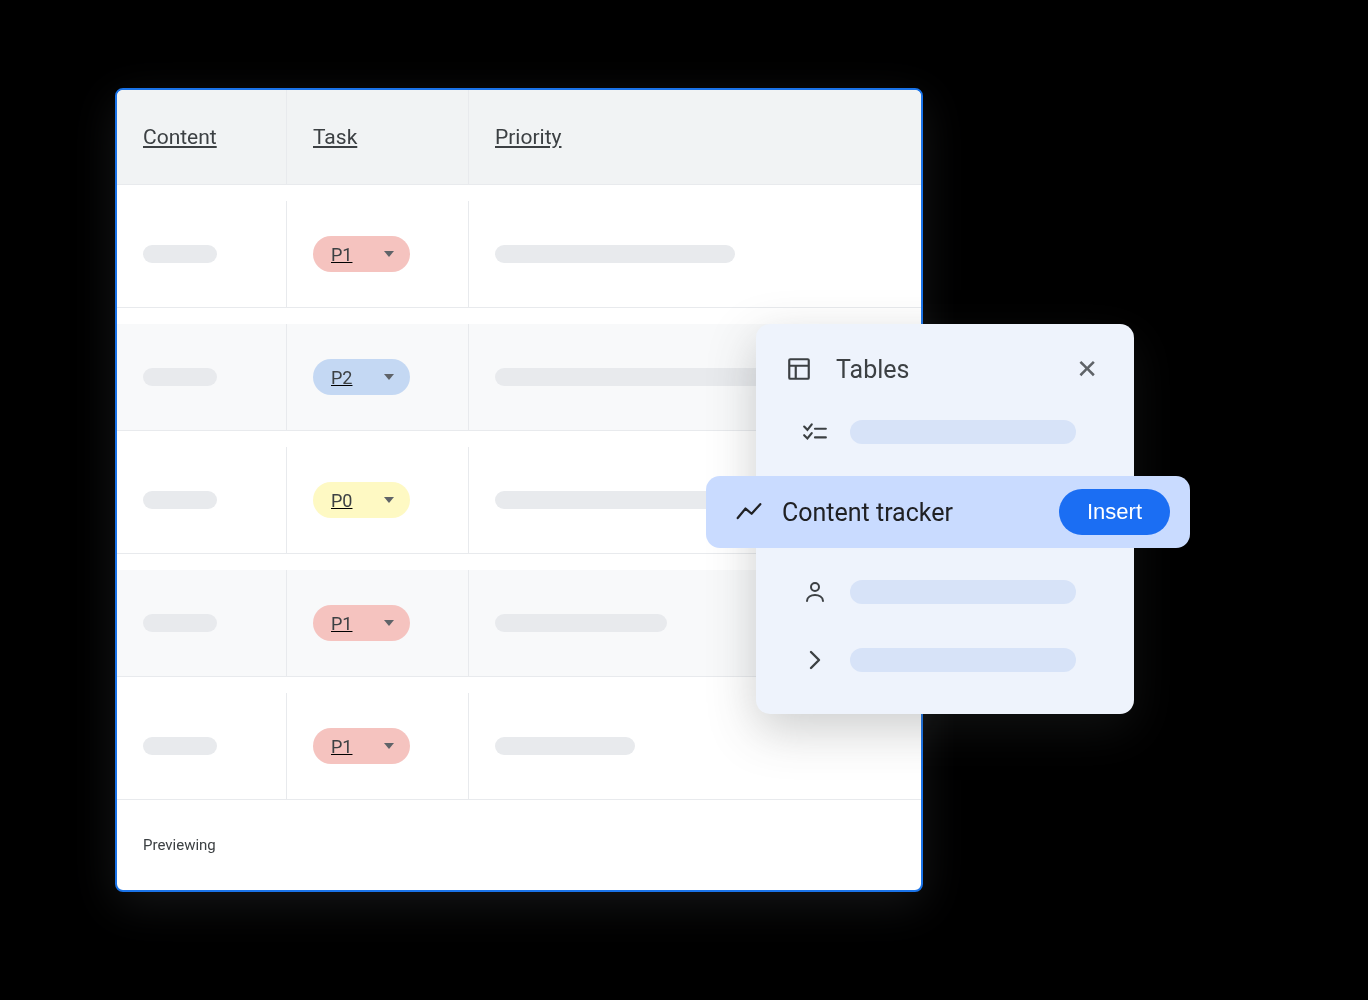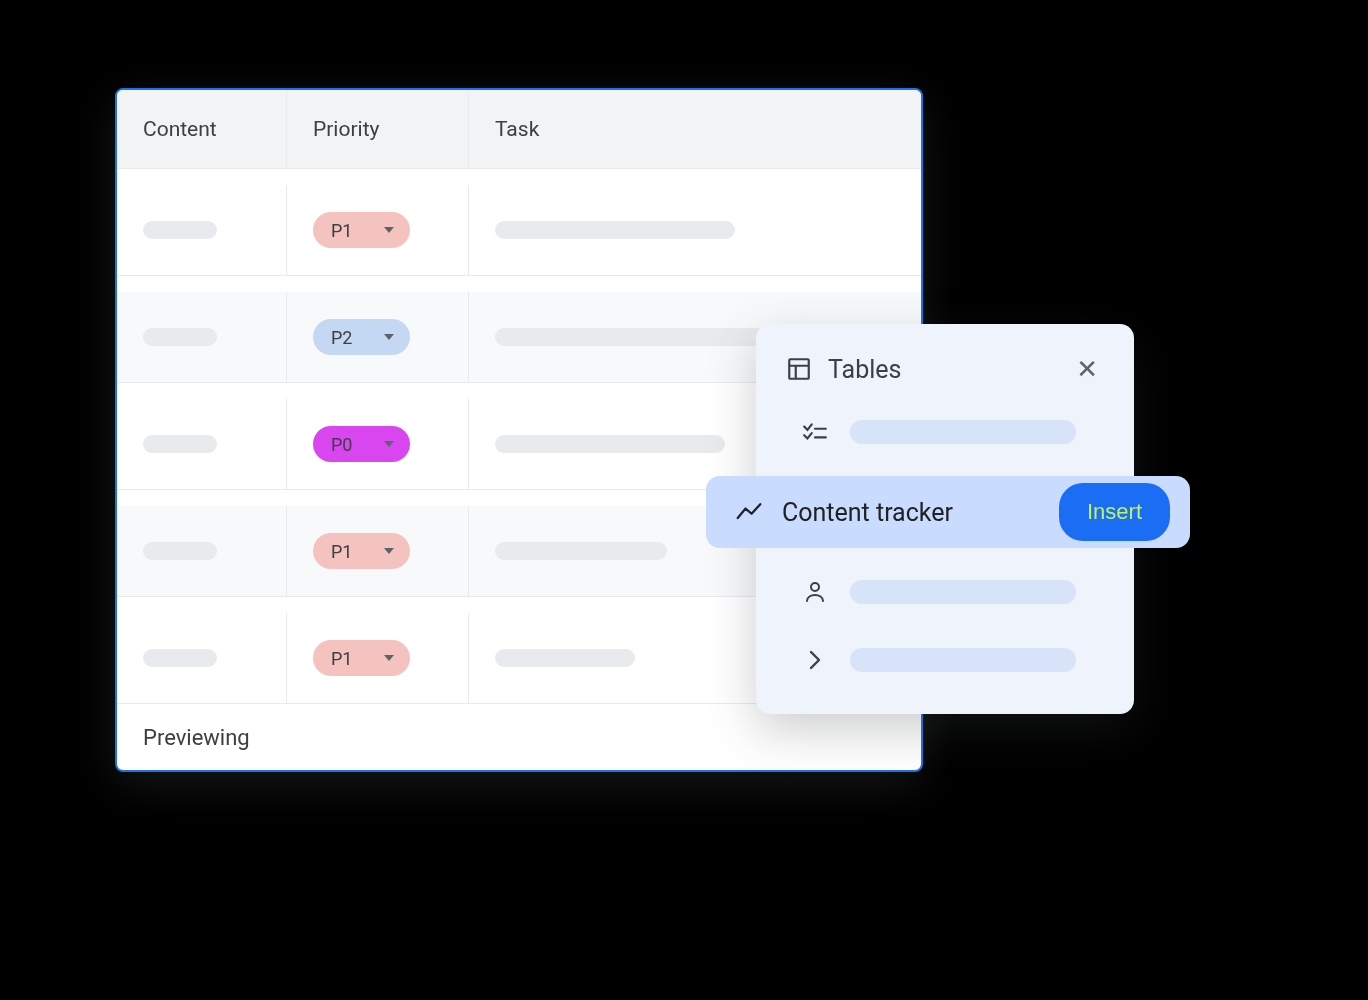--- a/index.html
+++ b/index.html
@@ -26,24 +26,25 @@
     box-shadow: 0 12px 46px rgba(60,64,67,.36);
   }
 
   .row {
     display: grid;
     grid-template-columns: 170px 182px 1fr;
     align-items: center;
   }
   .row > div {
     height: 74px;
-    padding: 8px 26px;
+    padding: 16px 26px;
     display: flex;
     align-items: center;
     border-right: 1px solid #e8eaed;
+    text-decoration: underline;
   }
   .row > div:last-child { border-right: none; }
 
   .header {
     background: #f1f3f4;
     border-bottom: 1px solid #e8eaed;
   }
   .header > div {
     height: 62px;
     font-size: 21px;
@@ -80,43 +81,43 @@
     border-left: 5px solid transparent;
     border-right: 5px solid transparent;
     border-top: 6px solid #5f6368;
   }
 
   
   .footer {
     height: 66px;
     display: flex;
     align-items: center;
-    padding: 0 26px;
-    font-size: 22px;
+    padding: 12px 26px;
+    font-size: 15px;
     color: #3c4043;
     border-top: 1px solid #e8eaed;
   }
 
   
 
   .panel {
     position: absolute;
     left: 756px;
     top: 324px;
     width: 378px;
     background: #eef3fc;
     border-radius: 14px;
     box-shadow: 0 16px 48px rgba(60,64,67,.26);
     padding: 26px 0 28px 0;
   }
 
   .panel-head {
     display: flex;
     align-items: center;
-    gap: 16px;
+    gap: 24px;
     padding: 0 30px 18px 30px;
   }
   .panel-head .title {
     flex: 1;
     font-size: 25px;
     color: #3c4043;
     font-weight: 400;
   }
   .panel-head .close {
     font-size: 26px;
@@ -158,42 +159,42 @@
     border-radius: 14px;
     gap: 20px;
   }
   .item-sel .label {
     font-size: 25px;
     color: #202124;
     flex: 1;
   }
   .item-sel .insert {
     background: #1b6ef3;
-    color: #bef264;
+    color: #ffffff;
     font-size: 22px;
     font-weight: 500;
     border: none;
     border-radius: 24px;
-    height: 58px;
+    height: 46px;
     padding: 0 28px;
     cursor: pointer;
   }
 
   
   svg { display: block; }
 </style>
 </head>
 <body>
 
 <div class="preview">
 
   <div class="row header">
     <div>Content</div>
+    <div>Task</div>
     <div>Priority</div>
-    <div>Task</div>
   </div>
 
   <div class="body" id="tbody">
       <div class="row">
         <div>
           <span class="ph ph-content"></span>
         </div>
         <div>
           <span class="chip" style="background:#f5c3bf">
             <span>P1</span>
@@ -216,21 +217,21 @@
         </div>
         <div>
           <span class="ph ph-task" style="width:300px"></span>
         </div>
       </div>
       <div class="row">
         <div>
           <span class="ph ph-content"></span>
         </div>
         <div>
-          <span class="chip" style="background:#d946ef">
+          <span class="chip" style="background:#fef9c3">
             <span>P0</span>
             <span class="caret"></span>
           </span>
         </div>
         <div>
           <span class="ph ph-task" style="width:230px"></span>
         </div>
       </div>
       <div class="row">
         <div>

